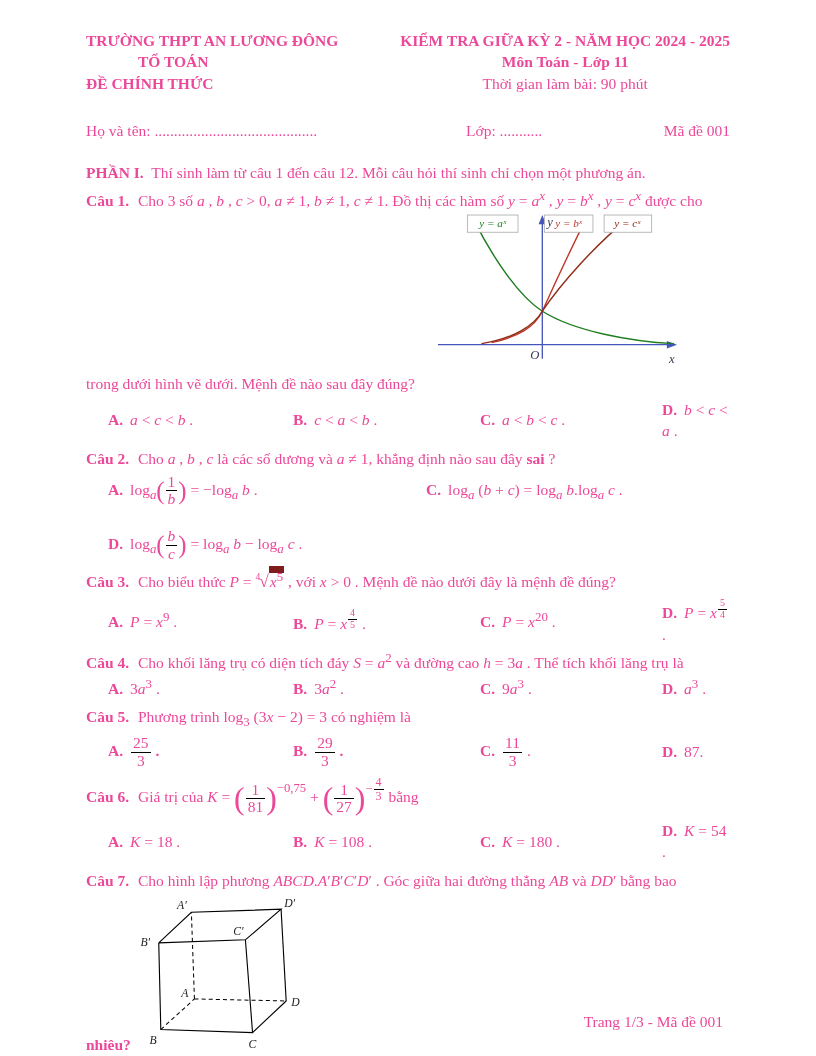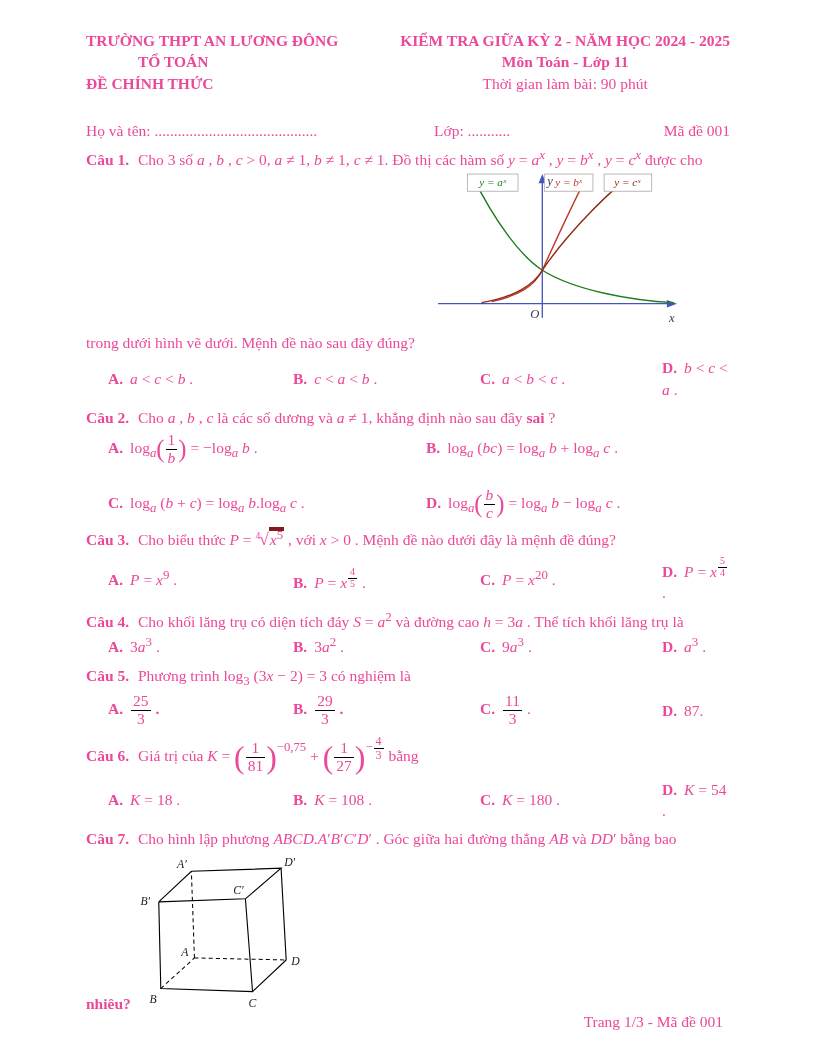--- a/index.html
+++ b/index.html
@@ -6,21 +6,21 @@
   .page{width:816px;height:1056px;box-sizing:border-box;margin:0 auto;background:#fff;
         font-family:"Liberation Serif","DejaVu Serif",serif;font-size:15.5px;line-height:1.38;
         color:#ec4899;padding:30px 86px 0 86px;position:relative;overflow:hidden;}
   
   .hdr{display:flex;justify-content:space-between;}
   .hdr-l div,.hdr-r div{font-weight:bold;white-space:nowrap;}
   .hdr-l .l2{padding-left:52px;}
   .hdr-r{text-align:center;}
   .hdr-r .l3{font-weight:normal;}
   
-  .info{display:flex;margin-top:26px;}
+  .info{display:flex;margin-top:26px;gap:32px;}
   .info .name{width:348px;}
   .info .cls{flex:1;}
   .code{font-weight:normal;}
   
   .part{margin:20px 0 2px 0;}
   .part b{margin-right:4px;}
   
   .q{margin-top:7px;}
   .qline{margin:0;}
   b.qlabel{margin-right:5px;}
@@ -35,21 +35,21 @@
   .frac .den{display:block;padding:0 2px;}
   sup{line-height:0;}
   sup .frac{font-size:0.78em;}
   sup.sf{vertical-align:0.5em;}
   sup.pexp{vertical-align:0.75em;font-size:0.82em;}
   sup.pexp .frac{font-size:0.95em;}
   .mp{font-size:1.6em;vertical-align:middle;line-height:1;}
   .bp{font-size:2.05em;vertical-align:middle;line-height:1;}
   .rad .ridx{font-size:0.62em;vertical-align:0.65em;margin-right:-1px;}
   .rsign{font-size:1.12em;}
-  .rbar{border-top:4px solid #7f1d1d;padding:0 1px;}
+  .rbar{border-top:7px solid #7f1d1d;padding:0 1px;}
   
   .graph-wrap{margin:2px 0 0 346px;height:160px;}
   .glabel{font:italic 11px "Liberation Serif",serif;}
   .alabel{font:italic 12.5px "Liberation Serif",serif;fill:#3a3a55;}
   .cube-wrap{margin:6px 0 0 52px;}
   .cube-label{font:italic 11.5px "Liberation Serif",serif;fill:#222;}
   .nhieu{margin:-26px 0 0 0;font-weight:bold;}
   .footer{position:absolute;right:93px;bottom:24px;}
 </style>
 </head>
@@ -69,20 +69,21 @@
       <div class="l3">Thời gian làm bài: 90 phút</div>
     </div>
   </div>
 
   <div class="info">
     <span class="name">Họ và tên: ..........................................</span>
     <span class="cls">Lớp: ...........</span>
     <span class="code">Mã đề 001</span>
   </div>
 
+  <p class="part"><b>PHẦN I.</b><span> Thí sinh làm từ câu 1 đến câu 12. Mỗi câu hỏi thí sinh chỉ chọn một phương án.</span></p>
 
   <div class="q">
     <p class="qline"><b class="qlabel">Câu 1.</b><span> Cho 3 số <i>a</i> , <i>b</i> , <i>c</i> &gt; 0, <i>a</i> ≠ 1, <i>b</i> ≠ 1, <i>c</i> ≠ 1. Đồ thị các hàm số <i>y</i> = <i>a</i><sup><i>x</i></sup> , <i>y</i> = <i>b</i><sup><i>x</i></sup> , <i>y</i> = <i>c</i><sup><i>x</i></sup> được cho</span></p>
     <div class="graph-wrap">
       <svg width="250" height="160" viewBox="0 0 245 158">
         <line x1="5" y1="130" x2="233" y2="130" stroke-width="1.3" stroke="#4455bb"></line>
         <polygon points="241,130 231,126.3 231,133.7" fill="#4455bb"></polygon>
         <line x1="108" y1="9" x2="108" y2="144" stroke-width="1.3" stroke="#4455bb"></line>
         <polygon points="108,2 104.3,11 111.7,11" fill="#4455bb"></polygon>
         <path d="M40,6 C60,46 85,82 108,97 C140,117 196,127 238,129" fill="none" stroke-width="1.4" stroke="#1e7d1e"></path>
@@ -105,21 +106,20 @@
       <span class="opt"><b>B.</b><span><i>c</i> &lt; <i>a</i> &lt; <i>b</i> .</span></span>
       <span class="opt"><b>C.</b><span><i>a</i> &lt; <i>b</i> &lt; <i>c</i> .</span></span>
       <span class="opt"><b>D.</b><span><i>b</i> &lt; <i>c</i> &lt; <i>a</i> .</span></span>
     </div>
   </div>
 
   <div class="q">
     <p class="qline"><b class="qlabel">Câu 2.</b><span> Cho <i>a</i> , <i>b</i> , <i>c</i> là các số dương và <i>a</i> ≠ 1, khẳng định nào sau đây <b>sai</b> ?</span></p>
     <div class="opts opts2">
       <span class="opt"><b>A.</b><span>log<sub><i>a</i></sub><span class="mp">(</span><span class="frac"><span class="num">1</span><span class="den"><i>b</i></span></span><span class="mp">)</span> = −log<sub><i>a</i></sub> <i>b</i> .</span></span>
-      <span class="opt"><b>B.</b><span>log<sub><i>a</i></sub> (<i>bc</i>) = log<sub><i>a</i></sub> <i>b</i> + log<sub><i>a</i></sub> <i>c</i> .</span></span>
       <span class="opt"><b>C.</b><span>log<sub><i>a</i></sub> (<i>b</i> + <i>c</i>) = log<sub><i>a</i></sub> <i>b</i>.log<sub><i>a</i></sub> <i>c</i> .</span></span>
       <span class="opt"><b>D.</b><span>log<sub><i>a</i></sub><span class="mp">(</span><span class="frac"><span class="num"><i>b</i></span><span class="den"><i>c</i></span></span><span class="mp">)</span> = log<sub><i>a</i></sub> <i>b</i> − log<sub><i>a</i></sub> <i>c</i> .</span></span>
     </div>
   </div>
 
   <div class="q">
     <p class="qline"><b class="qlabel">Câu 3.</b><span> Cho biểu thức <i>P</i> = <span class="rad"><sup class="ridx">4</sup><span class="rsign">√</span><span class="rbar"><i>x</i><sup>5</sup></span></span> , với <i>x</i> &gt; 0 . Mệnh đề nào dưới đây là mệnh đề đúng?</span></p>
     <div class="opts opts4">
       <span class="opt"><b>A.</b><span><i>P</i> = <i>x</i><sup>9</sup> .</span></span>
       <span class="opt"><b>B.</b><span><i>P</i> = <i>x</i><sup class="sf"><span class="frac"><span class="num">4</span><span class="den">5</span></span></sup> .</span></span>

